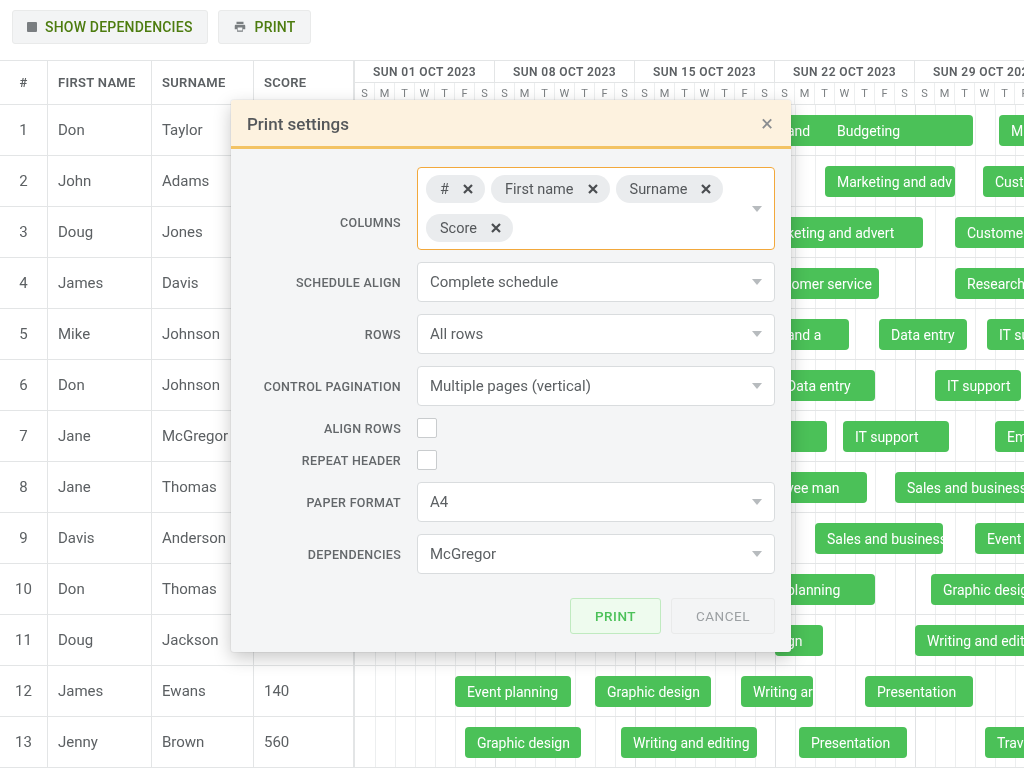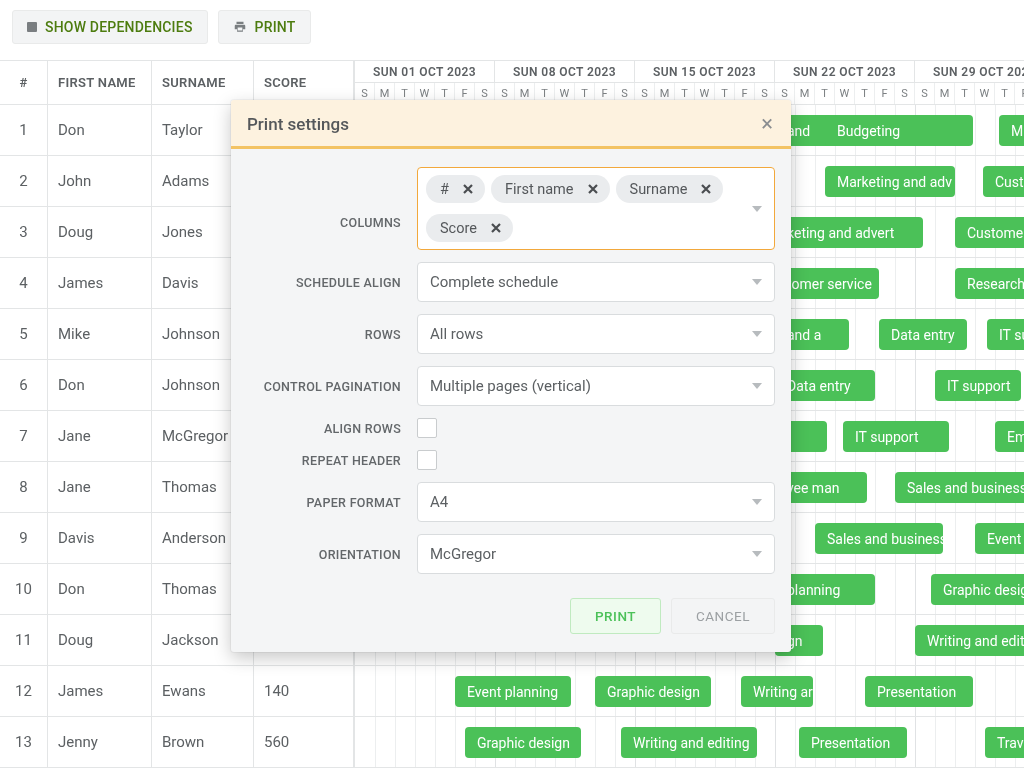--- a/index.html
+++ b/index.html
@@ -404,21 +404,21 @@
     <div class="frow center">
       <div class="flabel">PAPER FORMAT</div>
       <div class="fval">
           <div class="combo">
             <span>A4</span>
             <span class="caret"></span>
           </div>
         </div>
     </div>
     <div class="frow center" style="margin-bottom:6px;">
-      <div class="flabel">ORIENTATION</div>
+      <div class="flabel">DEPENDENCIES</div>
       <div class="fval">
           <div class="combo">
             <span>McGregor</span>
             <span class="caret"></span>
           </div>
         </div>
     </div>
   </div>
   <div class="modal-ft">
     <div class="btn btn-print">PRINT</div>

